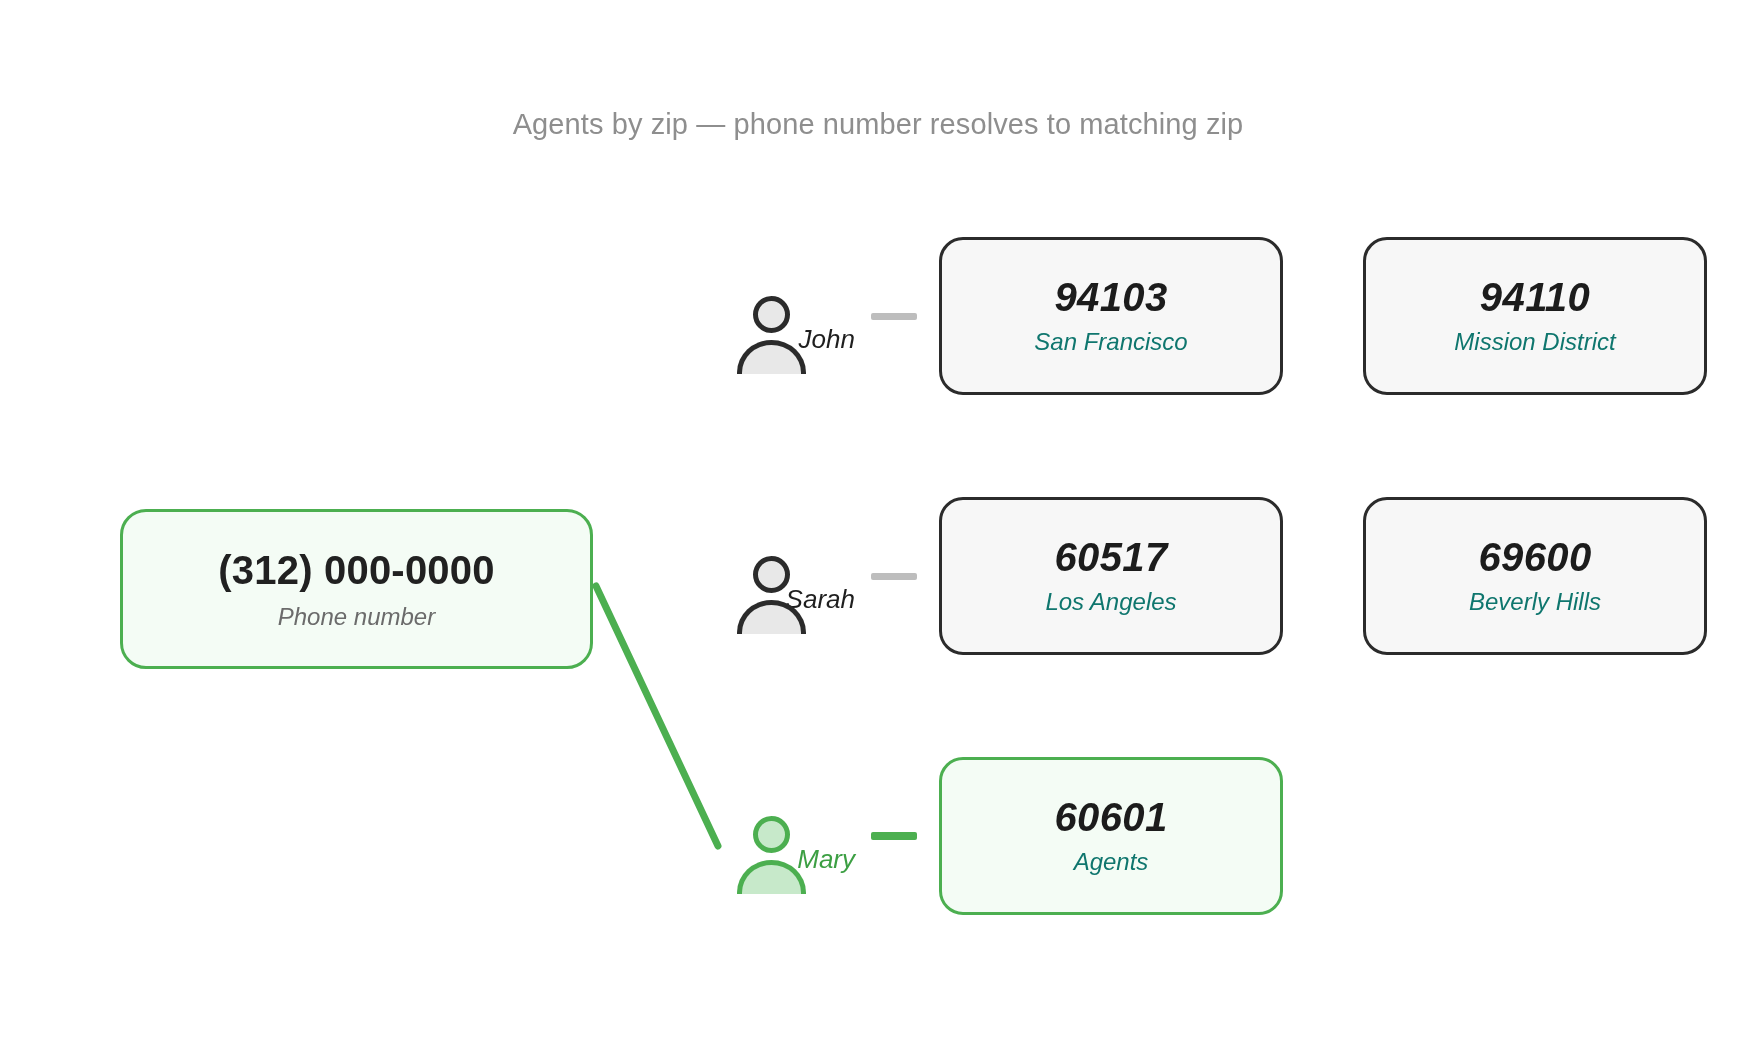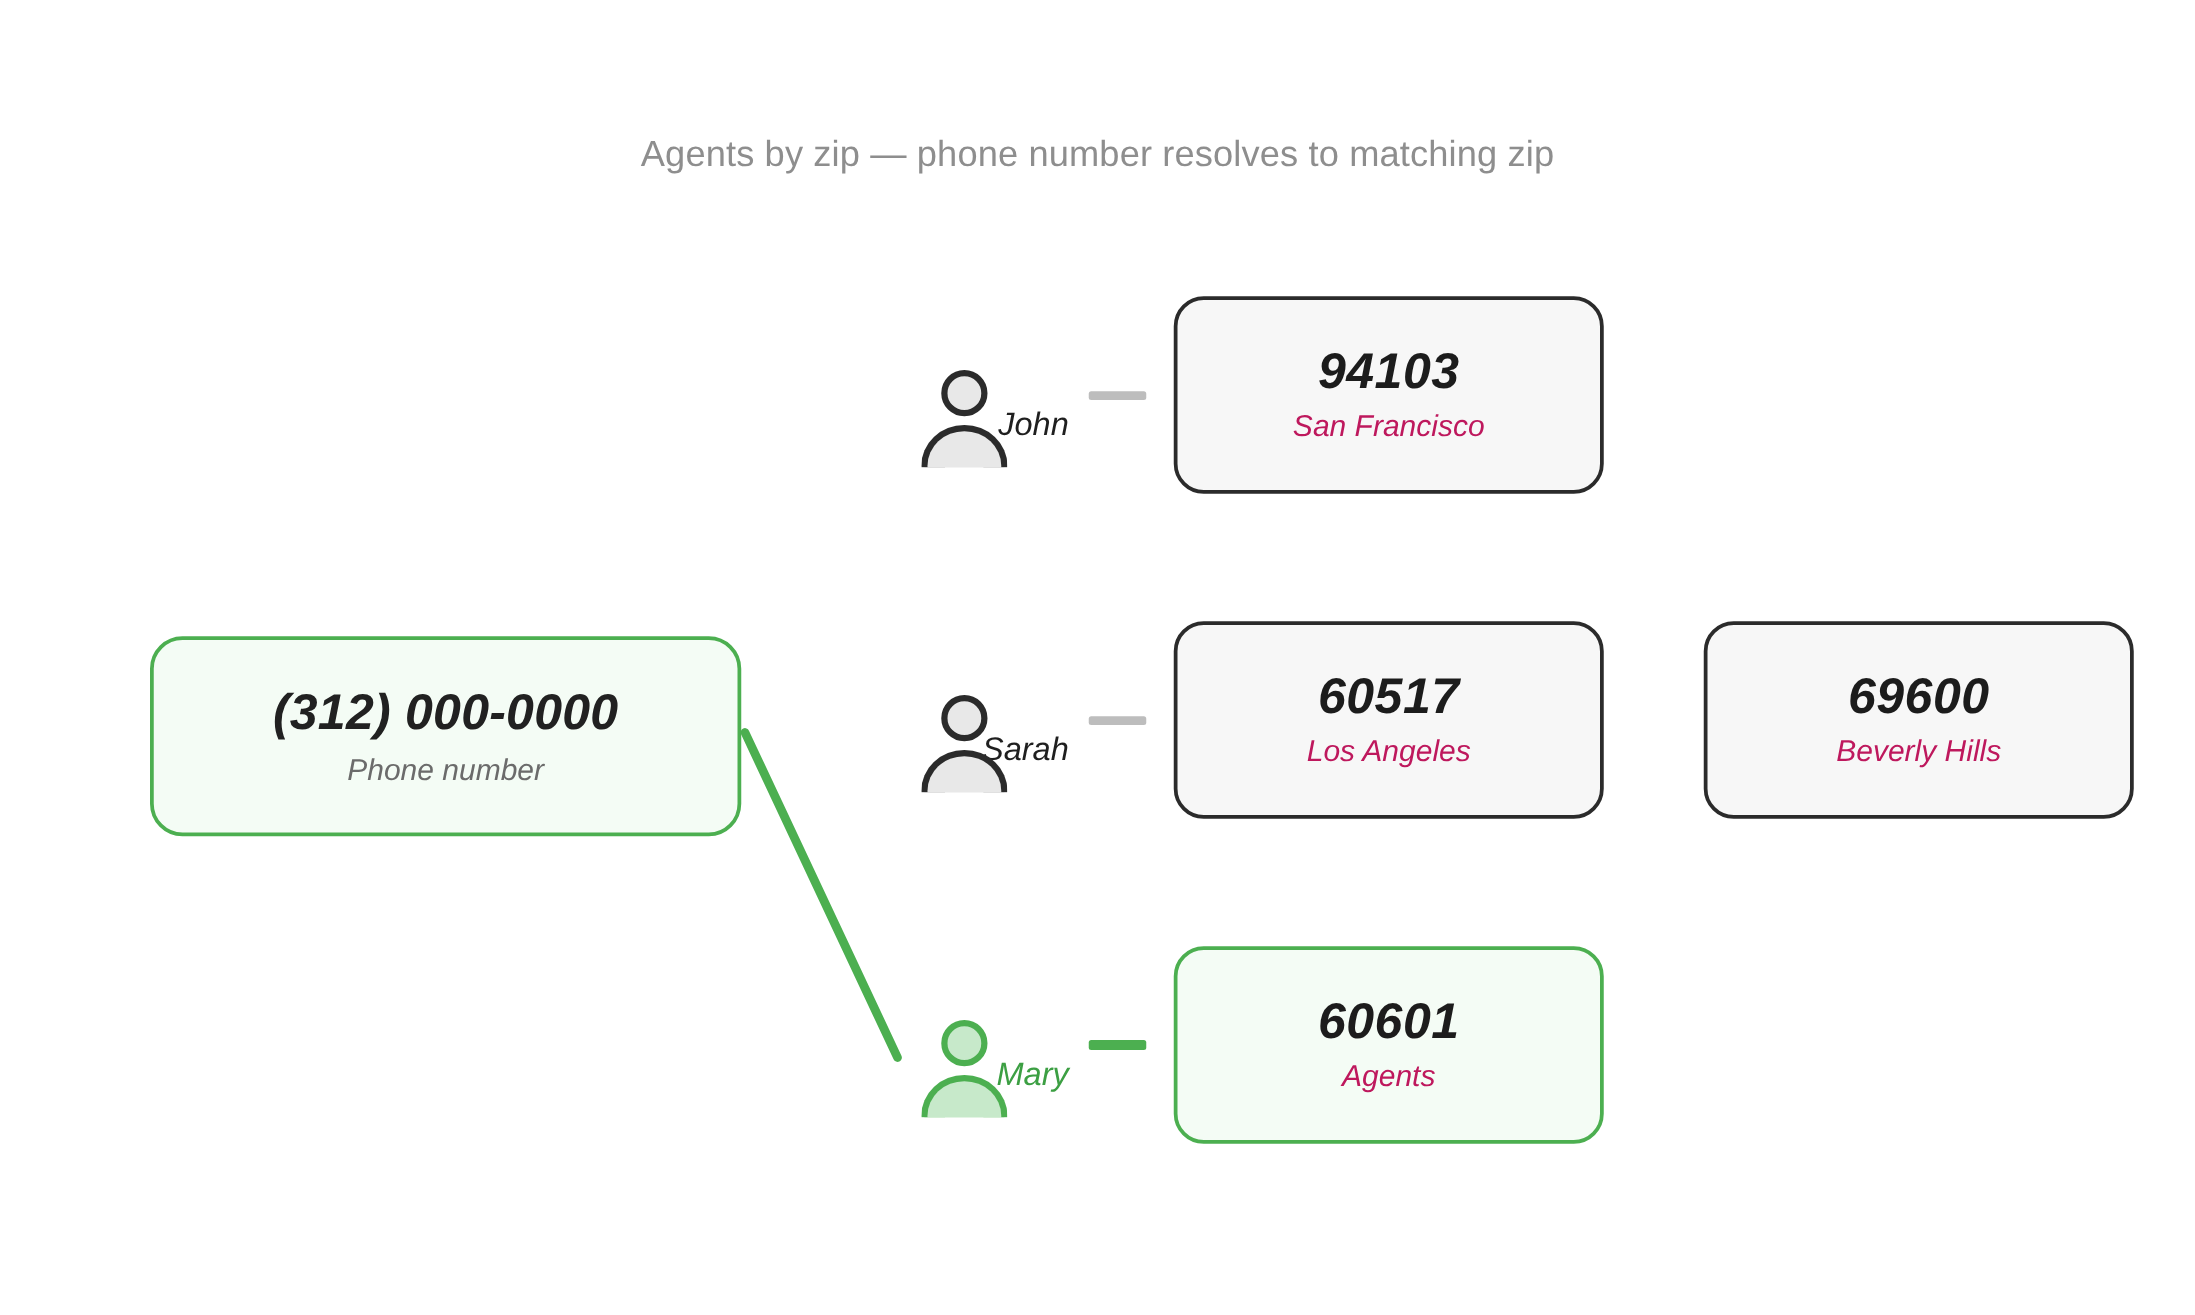--- a/index.html
+++ b/index.html
@@ -52,21 +52,20 @@
     border-radius: 26px;
     background: #f4fcf5;
     display: flex;
     flex-direction: column;
     align-items: center;
     justify-content: center;
   }
   .phone-value {
     font-size: 40px;
     font-weight: bold;
-    font-style: italic;
     color: #212121;
     letter-spacing: 0.2px;
     line-height: 1.1;
   }
   .phone-label {
     margin-top: 11px;
     font-size: 24px;
     font-style: italic;
     color: #6b6b6b;
     text-align: right;
@@ -169,21 +168,21 @@
     font-weight: bold;
     font-style: italic;
     color: #1c1c1c;
     letter-spacing: 0.4px;
     line-height: 1.05;
   }
   .zip-city {
     margin-top: 10px;
     font-size: 24px;
     font-style: italic;
-    color: #be185d;
+    color: #0f766e;
   }
   .zip-card.is-active {
     border-color: #4caf50;
     background: #f4fcf5;
   }
 </style>
 </head>
 <body>
 
 <div id="stage">
@@ -206,20 +205,24 @@
         <div class="body"></div>
       </div>
       <div class="agent-name">John</div>
     </div>
     <div class="dash"></div>
     <div class="cards">
       <div class="zip-card">
         <div class="zip-code">94103</div>
         <div class="zip-city">San Francisco</div>
       </div>
+      <div class="zip-card">
+        <div class="zip-code">94110</div>
+        <div class="zip-city">Mission District</div>
+      </div>
     </div>
   </div>
 
   <div class="row row-1">
     <div class="agent">
       <div class="avatar">
         <div class="head"></div>
         <div class="body"></div>
       </div>
       <div class="agent-name">Sarah</div>

